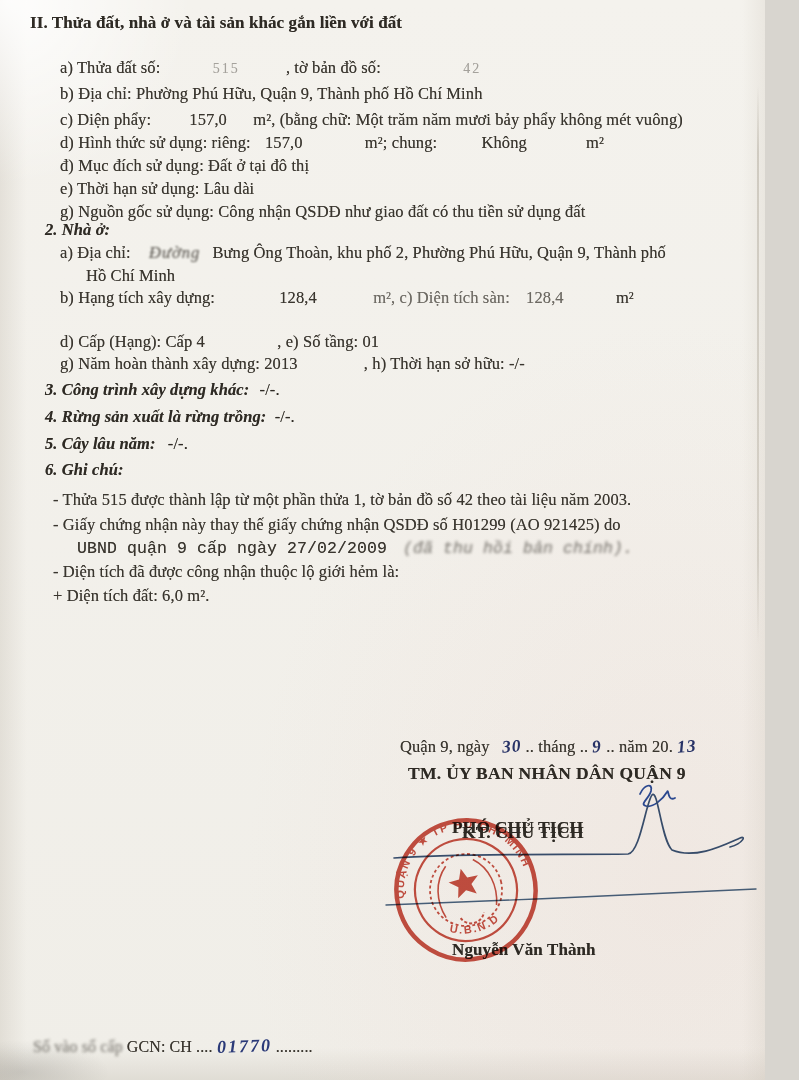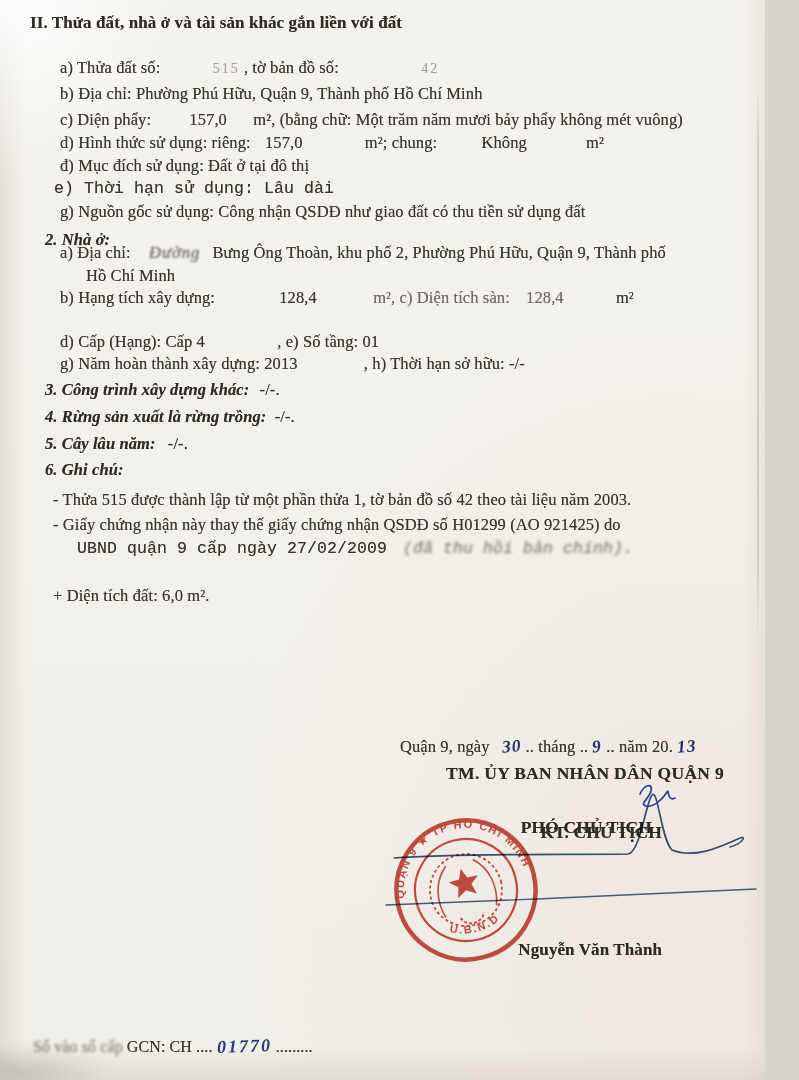--- a/index.html
+++ b/index.html
@@ -20,60 +20,60 @@
   .bi{font-weight:bold;font-style:italic;color:#2e2a24;}
   .norm{font-weight:normal;font-style:normal;}
   .light{opacity:.72;}
   .faded{opacity:.42;filter:blur(.4px);letter-spacing:2px;font-size:14px;}
   .smudge{filter:blur(1.3px);opacity:.8;font-style:italic;letter-spacing:1px;}
   .blurtxt{filter:blur(1.4px);opacity:.62;}
   .hw{font-style:italic;color:#273266;font-size:17.5px;display:inline-block;
       transform:rotate(-5deg);letter-spacing:1px;text-shadow:none;font-weight:bold;}
   .hw2{font-style:italic;color:#2b3a78;font-size:18px;letter-spacing:2px;
        transform:rotate(-2deg);display:inline-block;font-weight:bold;text-shadow:none;}
-  .ctr{text-align:right;}
+  .ctr{text-align:left;}
   .crease{position:absolute;width:2px;pointer-events:none;
     background:linear-gradient(to bottom, rgba(160,152,136,0), rgba(160,152,136,.38) 12%, rgba(160,152,136,.3) 85%, rgba(160,152,136,0));}
   .stamp{position:absolute;left:392px;top:816px;transform:rotate(-14deg);
          mix-blend-mode:multiply;opacity:.88;}
   .sigsvg{position:absolute;left:378px;top:772px;mix-blend-mode:multiply;}
   .corner-smudge{position:absolute;left:0;top:1040px;width:110px;height:40px;
     background:radial-gradient(ellipse at 20% 80%, rgba(120,118,112,.25), rgba(120,118,112,0) 70%);}
 </style>
 </head>
 <body>
 
 <div class="page">
 
   <div class="ln b" style="left:30px;top:13px;font-size:17px;">II. Thửa đất, nhà ở và tài sản khác gắn liền với đất</div>
 
   <div class="ln" style="left:60px;top:58px;">
     <span>a) Thửa đất số:</span>
     <span class="faded" style="margin-left:48px;">515</span>
-    <span style="">, tờ bản đồ số:</span>
+    <span style="margin-left:42px;">, tờ bản đồ số:</span>
     <span class="faded" style="margin-left:78px;">42</span>
   </div>
   <div class="ln" style="left:60px;top:84px;">b) Địa chỉ:  Phường Phú Hữu, Quận 9, Thành phố Hồ Chí Minh</div>
   <div class="ln" style="left:60px;top:110px;">
     <span>c) Diện phẩy:</span>
     <span style="margin-left:34px;">157,0</span>
     <span style="margin-left:22px;">m², (bằng chữ: Một trăm năm mươi bảy phẩy không mét vuông)</span>
   </div>
   <div class="ln" style="left:60px;top:133px;">
     <span>d) Hình thức sử dụng: riêng:</span>
     <span style="margin-left:10px;">157,0</span>
     <span style="margin-left:58px;">m²; chung:</span>
     <span style="margin-left:40px;">Không</span>
     <span style="margin-left:55px;">m²</span>
   </div>
   <div class="ln" style="left:60px;top:156px;">đ) Mục đích sử dụng:  Đất ở tại đô thị</div>
-  <div class="ln" style="left:54px;top:179px;font-family:Liberation Mono, monospace;">e) Thời hạn sử dụng:  Lâu dài</div>
+  <div class="ln" style="left:60px;top:179px;">e) Thời hạn sử dụng:  Lâu dài</div>
   <div class="ln" style="left:60px;top:202px;">g) Nguồn gốc sử dụng:  Công nhận QSDĐ như giao đất có thu tiền sử dụng đất</div>
 
-  <div class="ln bi" style="left:45px;top:230px;text-align:right;">2. Nhà ở:</div>
+  <div class="ln bi" style="left:45px;top:220px;text-align:right;">2. Nhà ở:</div>
   <div class="ln" style="left:60px;top:243px;">
     <span>a) Địa chỉ:</span>
     <span class="smudge" style="margin-left:14px;">Đường</span>
     <span style="margin-left:8px;">Bưng Ông Thoàn, khu phố 2, Phường Phú Hữu, Quận 9, Thành phố</span>
   </div>
   <div class="ln" style="left:86px;top:266px;">Hồ Chí Minh</div>
   <div class="ln" style="left:60px;top:288px;">
     <span>b) Hạng tích xây dựng:</span>
     <span style="margin-left:60px;">128,4</span>
     <span class="light" style="margin-left:52px;">m², c) Diện tích sàn:</span>
@@ -104,20 +104,21 @@
   <div class="ln bi" style="left:45px;top:460px;font-family:Liberation Serif, serif;">
     <span>6. Ghi chú:</span>
   </div>
 
   <div class="ln" style="left:53px;top:490px;">- Thửa 515 được thành lập từ một phần thửa 1, tờ bản đồ số 42 theo tài liệu năm 2003.</div>
   <div class="ln" style="left:53px;top:515px;">- Giấy chứng nhận này thay thế giấy chứng nhận QSDĐ số H01299 (AO 921425) do</div>
   <div class="ln" style="left:77px;top:539px;font-family:Liberation Mono, monospace;">
     <span>UBND quận 9 cấp ngày 27/02/2009</span>
     <span class="blurtxt" style="margin-left:6px;font-style:italic;">(đã thu hồi bản chính).</span>
   </div>
+  <div class="ln" style="left:53px;top:562px;">- Diện tích đã được công nhận thuộc lộ giới hẻm là:</div>
   <div class="ln" style="left:53px;top:586px;">+ Diện tích đất: 6,0 m².</div>
 
   <div class="ln" style="left:400px;top:736px;">
     <span>Quận 9, ngày</span>
     <span class="hw" style="margin-left:8px;">30</span>
     <span>.. tháng ..</span>
     <span class="hw">9</span>
     <span>.. năm 20.</span>
     <span class="hw">13</span>
   </div>

